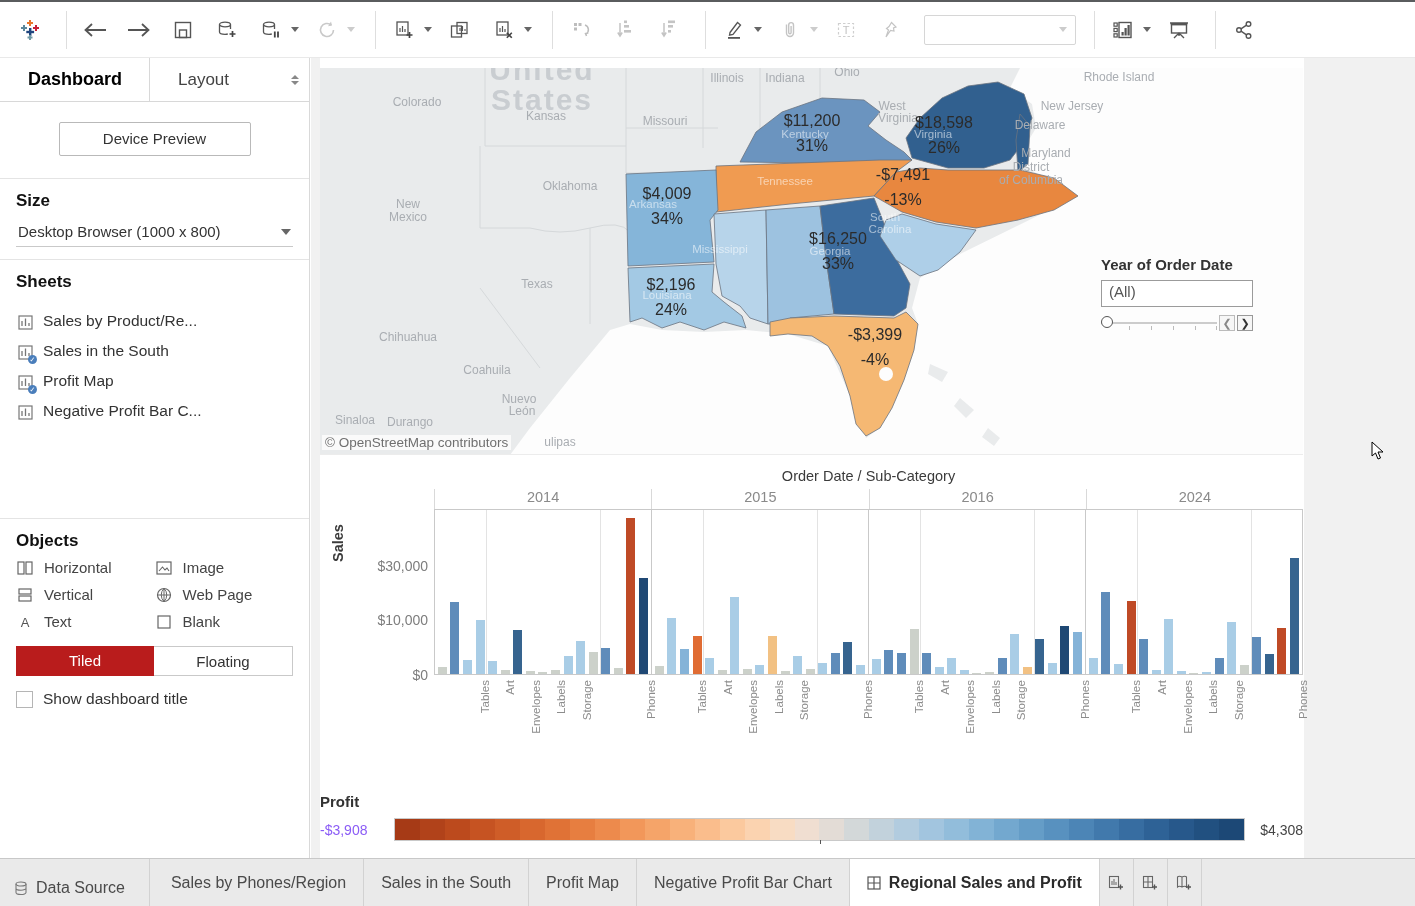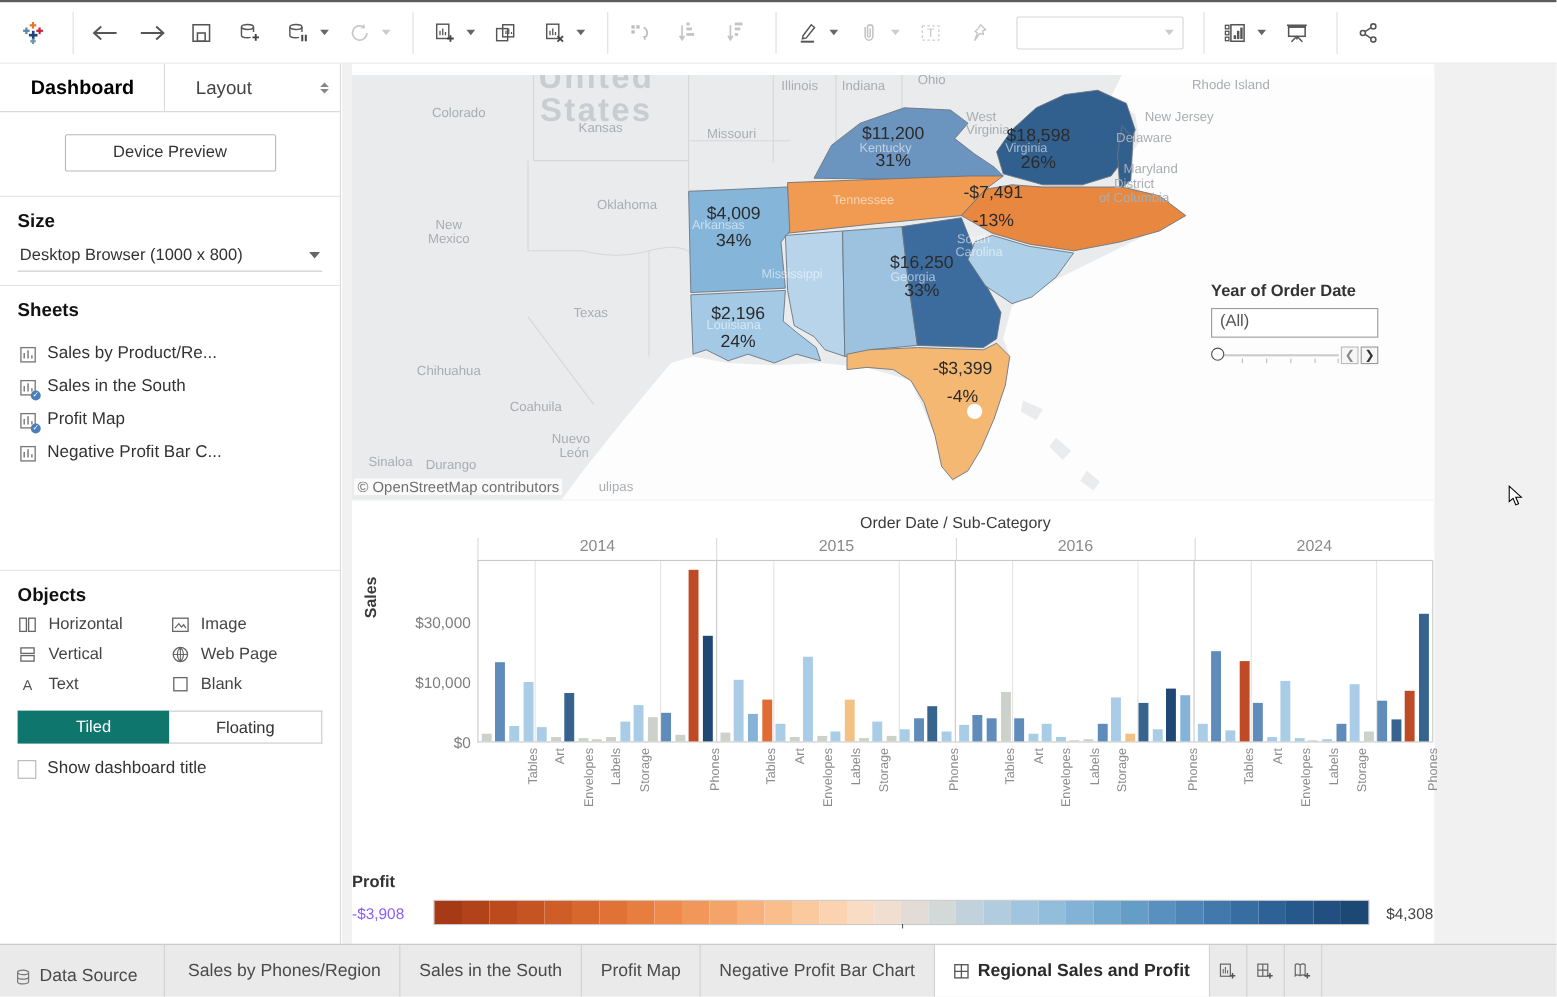--- a/index.html
+++ b/index.html
@@ -38,21 +38,21 @@
   .sheet-ic{position:relative;width:15px;height:15px;margin:0 10px 0 2px;flex:none}
   .badge{position:absolute;right:-4px;bottom:-4px;width:9px;height:9px;border-radius:50%;
     background:#4a7ebb;color:#fff;font-size:7px;line-height:9px;text-align:center}
   .sheets-wrap{padding:12px 16px;height:258px}
   .objects-sec{padding:12px 16px}
   .obj-grid{display:grid;grid-template-columns:1fr 1fr;row-gap:10px;margin-top:4px}
   .obj-item{display:flex;align-items:center;font-size:15px;color:#444}
   .obj-item .oi{width:18px;margin-right:10px;color:#666;display:flex;justify-content:center}
   .tf-row{display:flex;margin:16px 0 4px}
   .tf-btn{flex:1;height:30px;font-size:15px;text-align:center;line-height:30px}
-  .tf-btn.sel{background:#0f766e;color:#fff}
+  .tf-btn.sel{background:#b91c1c;color:#fff}
   .tf-btn.unsel{background:#fff;color:#333;border:1px solid #c9c9c9;border-left:none}
   .showtitle{display:flex;align-items:center;margin-top:14px;font-size:15.5px;color:#333}
   .cb{width:17px;height:17px;border:1px solid #b5b5b5;background:#fff;margin-right:10px;flex:none}
   
   .canvas{position:absolute;top:58px;left:311px;right:0;bottom:48px;background:#f1f1f1}
   .dashboard{position:absolute;left:9px;top:0;width:984px;height:800px;background:#fff}
   .map-panel{position:absolute;top:10px;left:0;width:983px;height:387px;overflow:hidden;background:#fff;border-bottom:1px solid #ececec}
   .attribution{position:absolute;left:2px;bottom:4px;font-size:13.5px;color:#6f6f6f;background:rgba(255,255,255,.75);padding:0 3px}
   .map-filter{position:absolute;left:781px;top:188px;width:176px}
   .mf-title{font-size:15px;font-weight:bold;color:#333;margin-bottom:7px}

